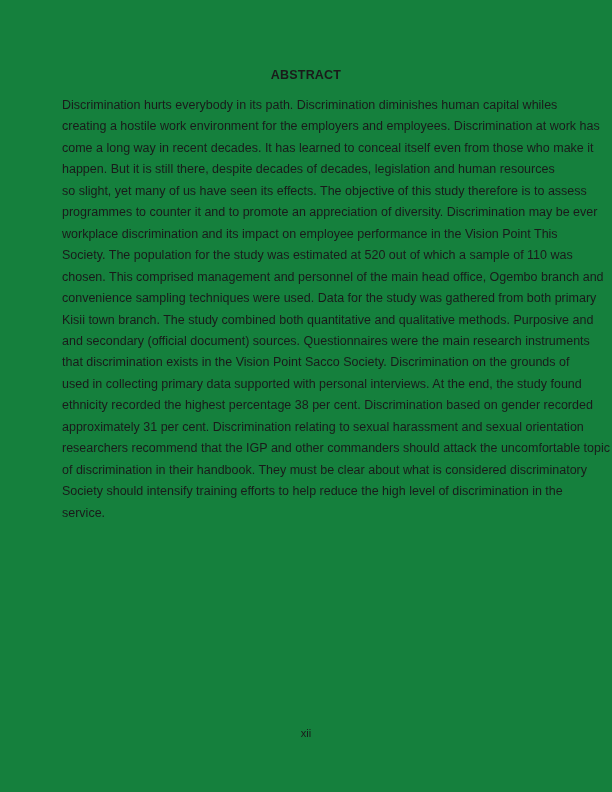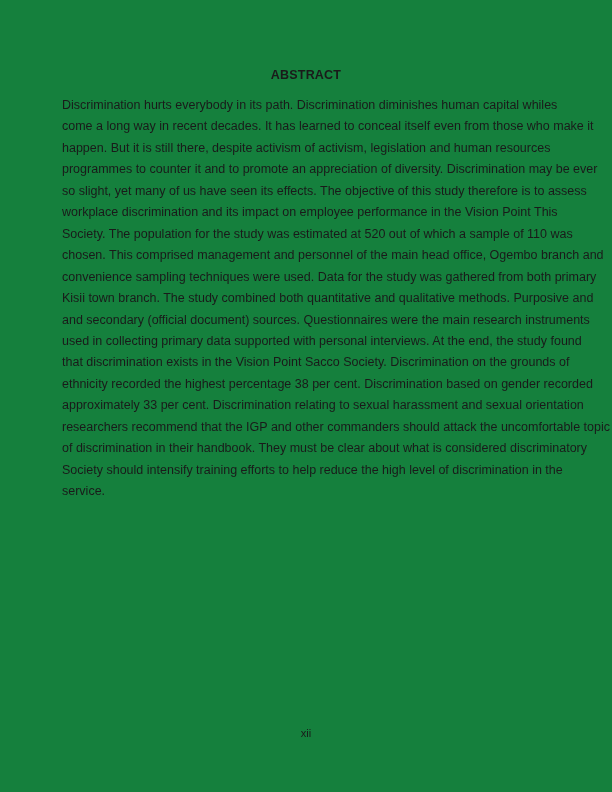--- a/index.html
+++ b/index.html
@@ -49,34 +49,35 @@
   }
 </style>
 </head>
 <body>
 
 <div class="page">
   <h1 class="doc-title">ABSTRACT</h1>
 
   <div class="body-text" id="abstract-paragraph">
       <div class="line">Discrimination hurts everybody in its path. Discrimination diminishes human capital whiles</div>
+      <div class="line">creating a hostile work environment for the employers and employees. Discrimination at work has</div>
       <div class="line">come a long way in recent decades. It has learned to conceal itself even from those who make it</div>
-      <div class="line">happen. But it is still there, despite activism of activism, legislation and human resources</div>
+      <div class="line">happen. But it is still there, despite decades of decades, legislation and human resources</div>
+      <div class="line">so slight, yet many of us have seen its effects. The objective of this study therefore is to assess</div>
       <div class="line">programmes to counter it and to promote an appreciation of diversity. Discrimination may be ever</div>
-      <div class="line">so slight, yet many of us have seen its effects. The objective of this study therefore is to assess</div>
       <div class="line">workplace discrimination and its impact on employee performance in the Vision Point This</div>
       <div class="line">Society. The population for the study was estimated at 520 out of which a sample of 110 was</div>
       <div class="line">chosen. This comprised management and personnel of the main head office, Ogembo branch and</div>
       <div class="line">convenience sampling techniques were used. Data for the study was gathered from both primary</div>
       <div class="line">Kisii town branch. The study combined both quantitative and qualitative methods. Purposive and</div>
       <div class="line">and secondary (official document) sources. Questionnaires were the main research instruments</div>
+      <div class="line">that discrimination exists in the Vision Point Sacco Society. Discrimination on the grounds of</div>
       <div class="line">used in collecting primary data supported with personal interviews. At the end, the study found</div>
-      <div class="line">that discrimination exists in the Vision Point Sacco Society. Discrimination on the grounds of</div>
       <div class="line">ethnicity recorded the highest percentage 38 per cent. Discrimination based on gender recorded</div>
-      <div class="line">approximately 33 per cent. Discrimination relating to sexual harassment and sexual orientation</div>
+      <div class="line">approximately 31 per cent. Discrimination relating to sexual harassment and sexual orientation</div>
       <div class="line">researchers recommend that the IGP and other commanders should attack the uncomfortable topic</div>
       <div class="line">of discrimination in their handbook. They must be clear about what is considered discriminatory</div>
       <div class="line">Society should intensify training efforts to help reduce the high level of discrimination in the</div>
       <div class="line">service.</div>
     </div>
 
   <div class="page-number">xii</div>
 </div>
 
 </body></html>

